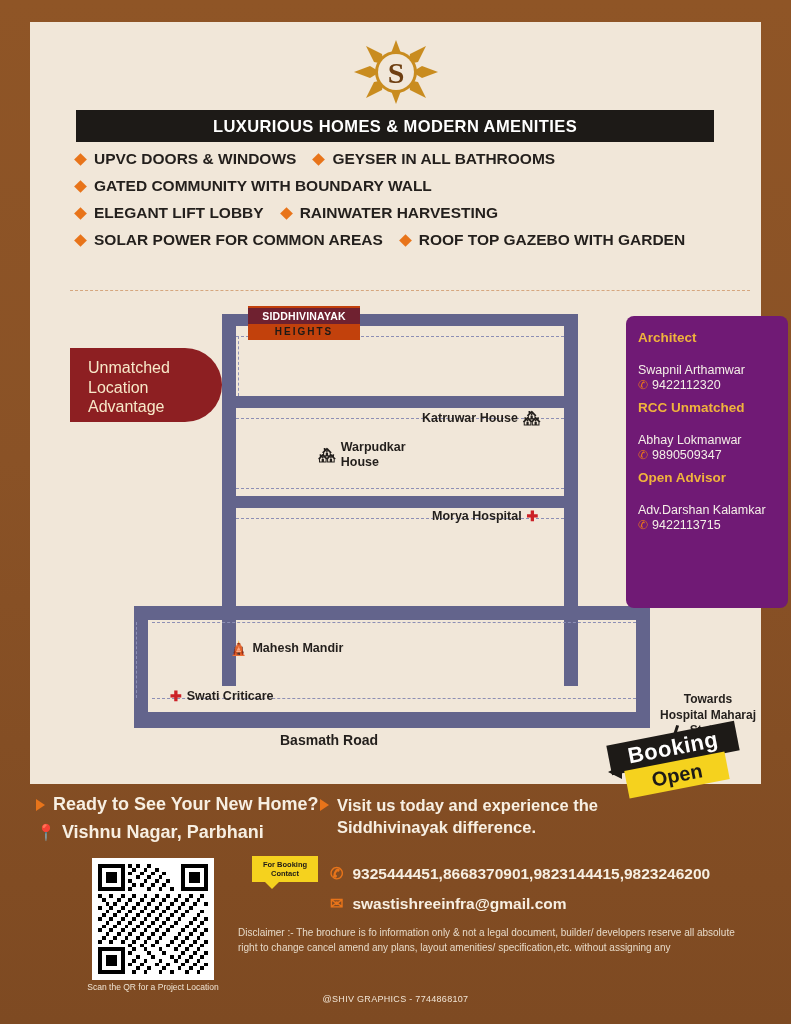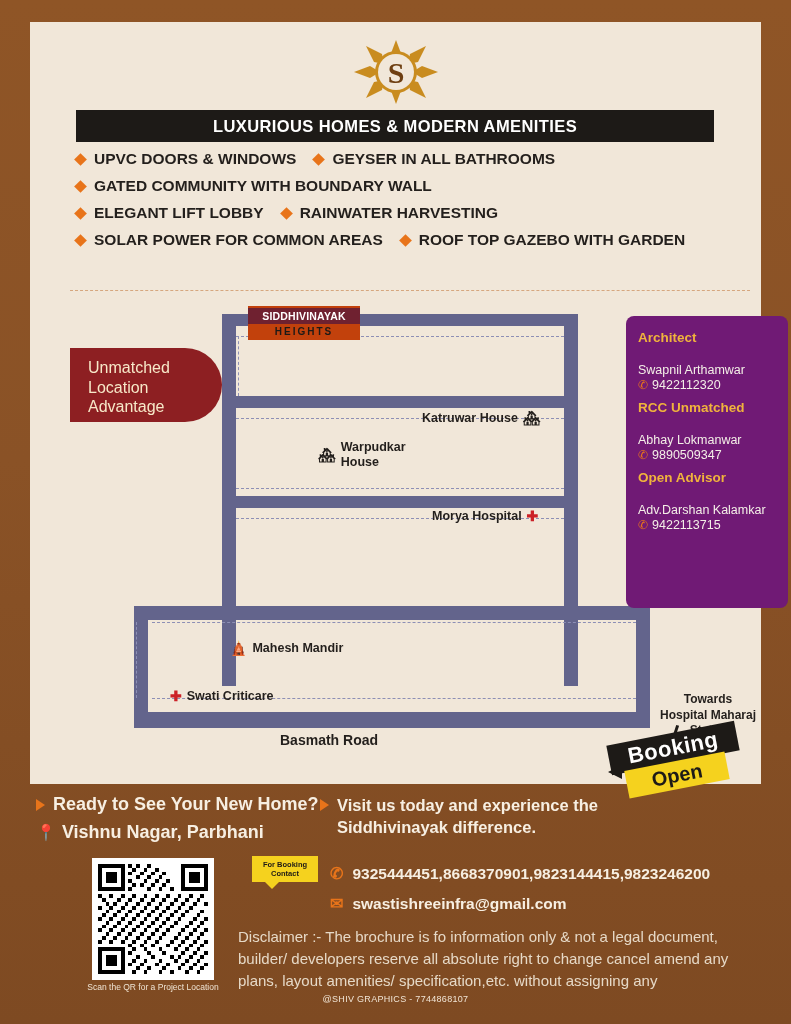--- a/index.html
+++ b/index.html
@@ -225,21 +225,21 @@
     font-size: 15.5px; font-weight:600; color:#f7efe2;
   }
   .mail-line {
     position: absolute; left: 300px; top: 110px;
     display:flex; align-items:center;
     font-size: 15.5px; font-weight:600; color:#f7efe2;
   }
   .ph-line .ic, .mail-line .ic { margin-right: 9px; font-size: 16px; }
   .disclaimer {
     position: absolute; left: 208px; top: 142px; width: 510px;
-    font-size: 15px; color:#e6d9c7; line-height: 1.45;
+    font-size: 10px; color:#e6d9c7; line-height: 1.45;
   }
   .credit {
     position: absolute; left: 0; top: 994px; width: 791px;
     text-align: center; font-size: 9px; color:#f0e4d4;
     letter-spacing: .3px;
   }
 </style>
 </head>
 <body>
 

